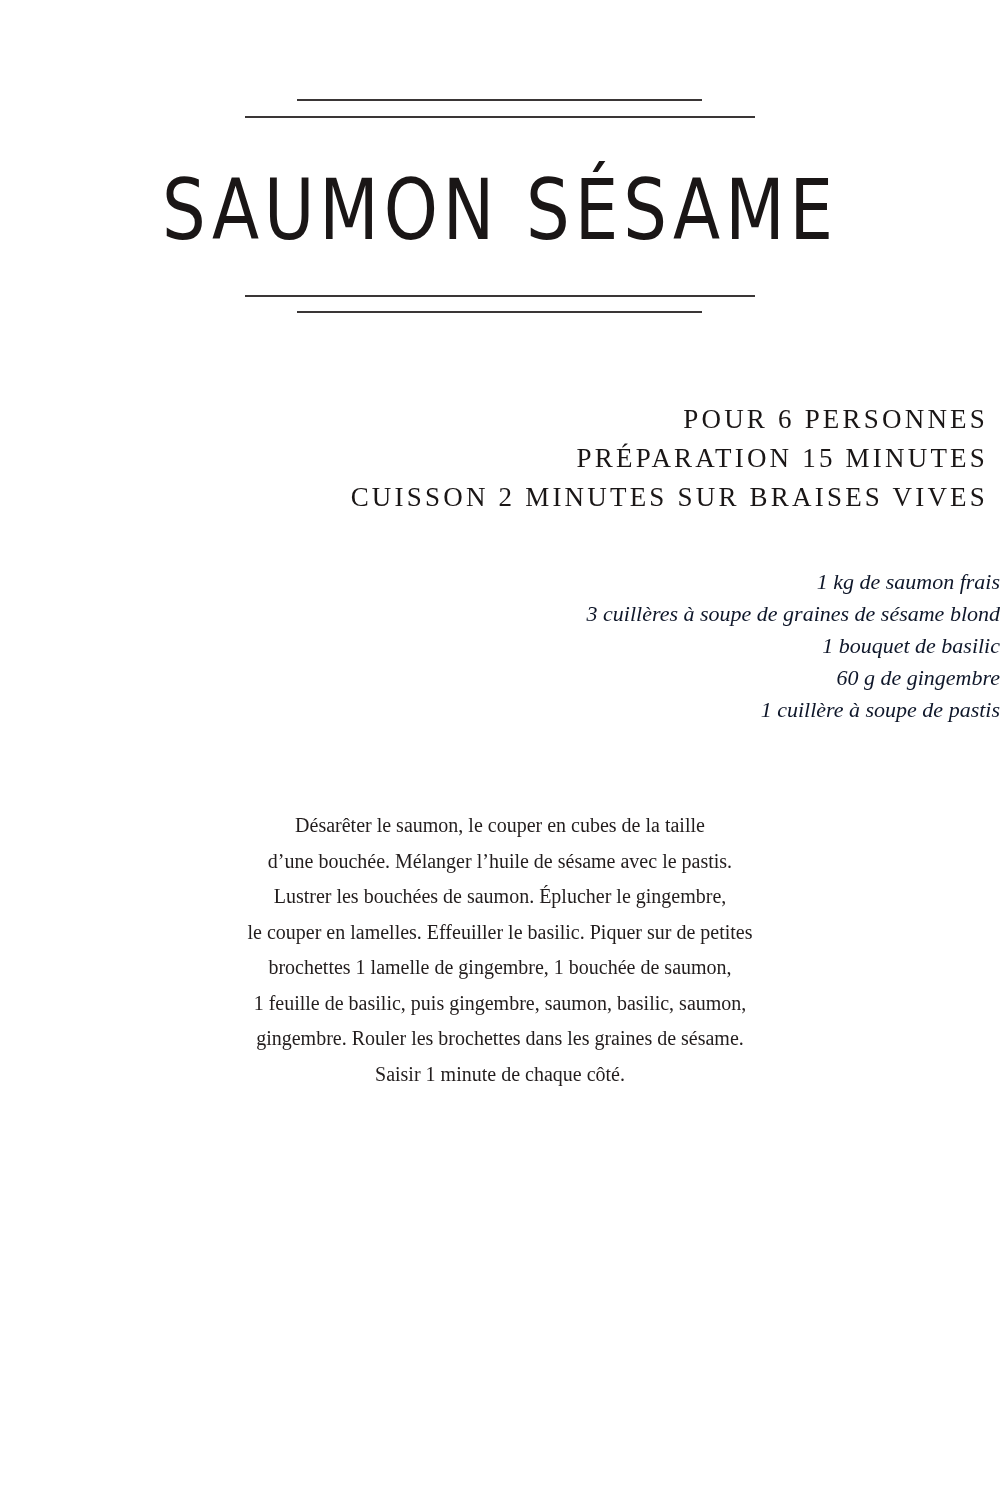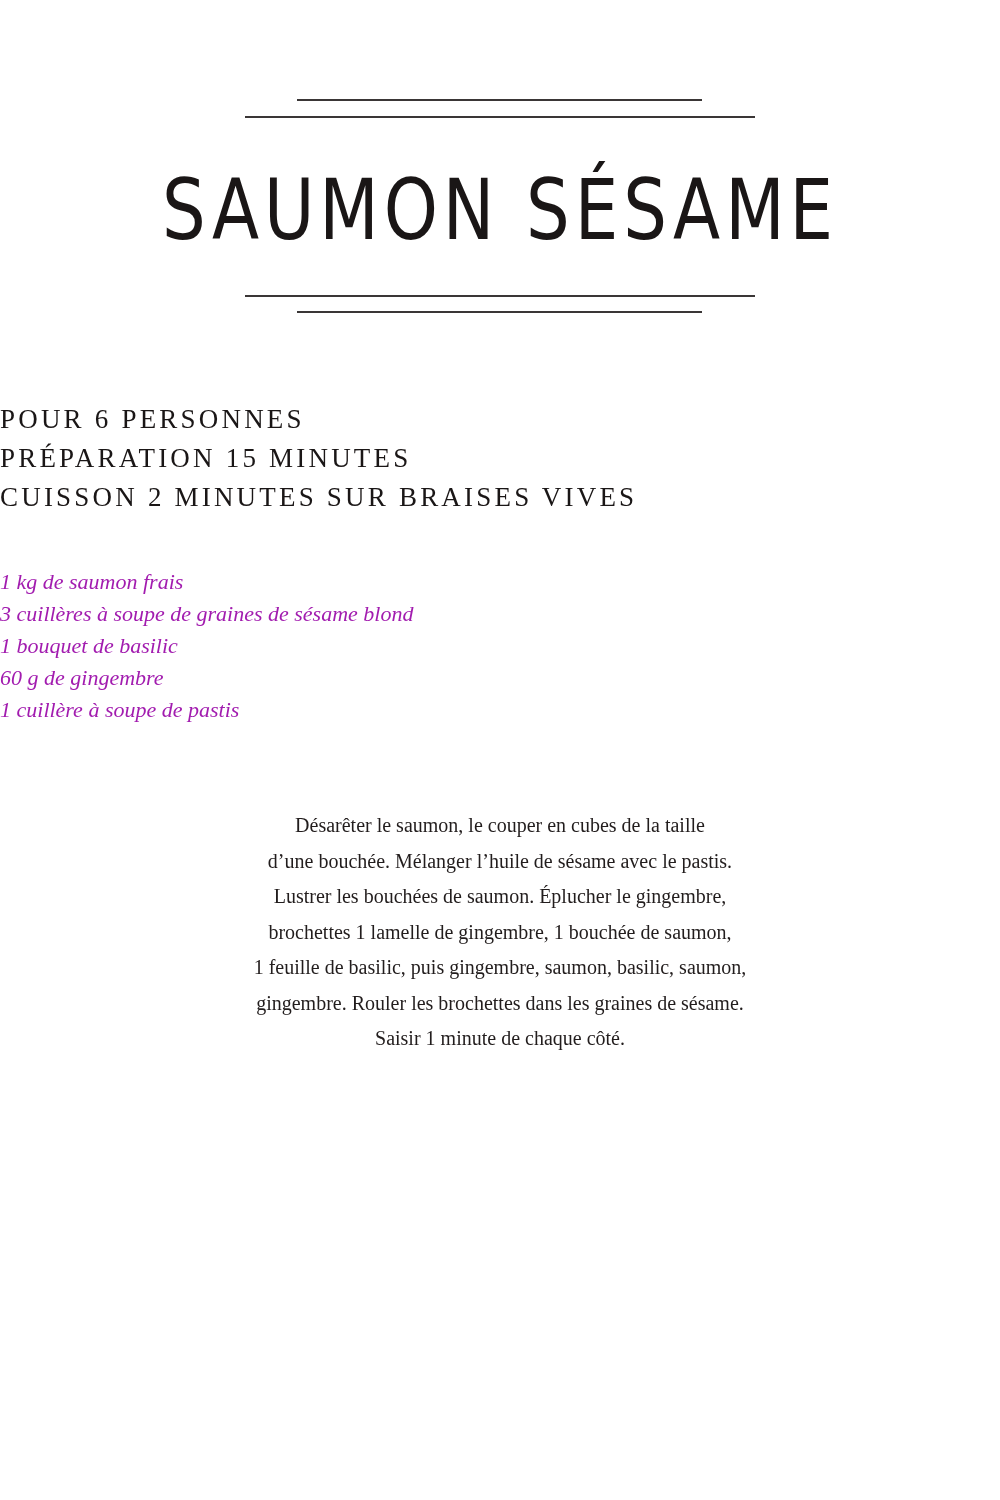--- a/index.html
+++ b/index.html
@@ -42,40 +42,40 @@
       transform: scaleX(0.82);
       transform-origin: center;
       -webkit-text-stroke: 0px;
     }
 
     .meta {
       position: absolute;
       top: 400px;
       left: 0;
       width: 988px;
-      text-align: left;
+      text-align: right;
       font-family: "Liberation Serif", serif;
       font-size: 27px;
       line-height: 39px;
       letter-spacing: 3.2px;
       color: #1a1616;
     }
     .meta div { white-space: nowrap; }
 
     .ingredients {
       position: absolute;
       top: 566px;
       left: 0;
       width: 1000px;
-      text-align: left;
+      text-align: right;
       font-family: "Liberation Serif", serif;
       font-style: italic;
       font-size: 22px;
       line-height: 32px;
-      color: #a21caf;
+      color: #0f172a;
     }
     .ingredients div { white-space: nowrap; }
 
     .method {
       position: absolute;
       top: 808px;
       left: 0;
       width: 1000px;
       text-align: center;
       font-family: "Liberation Serif", serif;
@@ -108,18 +108,19 @@
     <div>3 cuillères à soupe de graines de sésame blond</div>
     <div>1 bouquet de basilic</div>
     <div>60 g de gingembre</div>
     <div>1 cuillère à soupe de pastis</div>
   </div>
 
   <div class="method">
     <div>Désarêter le saumon, le couper en cubes de la taille</div>
     <div>d’une bouchée. Mélanger l’huile de sésame avec le pastis.</div>
     <div>Lustrer les bouchées de saumon. Éplucher le gingembre,</div>
+    <div>le couper en lamelles. Effeuiller le basilic. Piquer sur de petites</div>
     <div>brochettes 1 lamelle de gingembre, 1 bouchée de saumon,</div>
     <div>1 feuille de basilic, puis gingembre, saumon, basilic, saumon,</div>
     <div>gingembre. Rouler les brochettes dans les graines de sésame.</div>
     <div>Saisir 1 minute de chaque côté.</div>
   </div>
 </div>
 
 </body></html>

